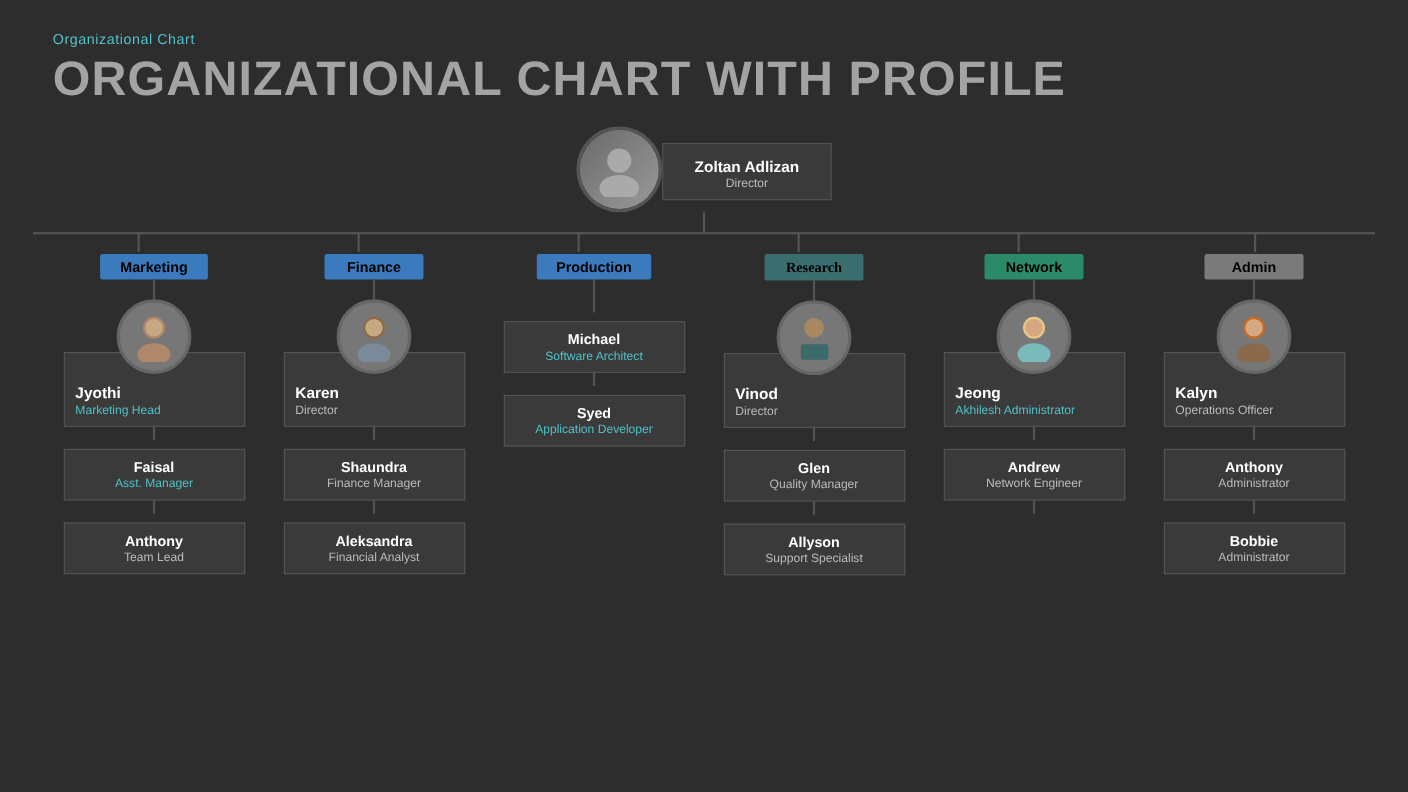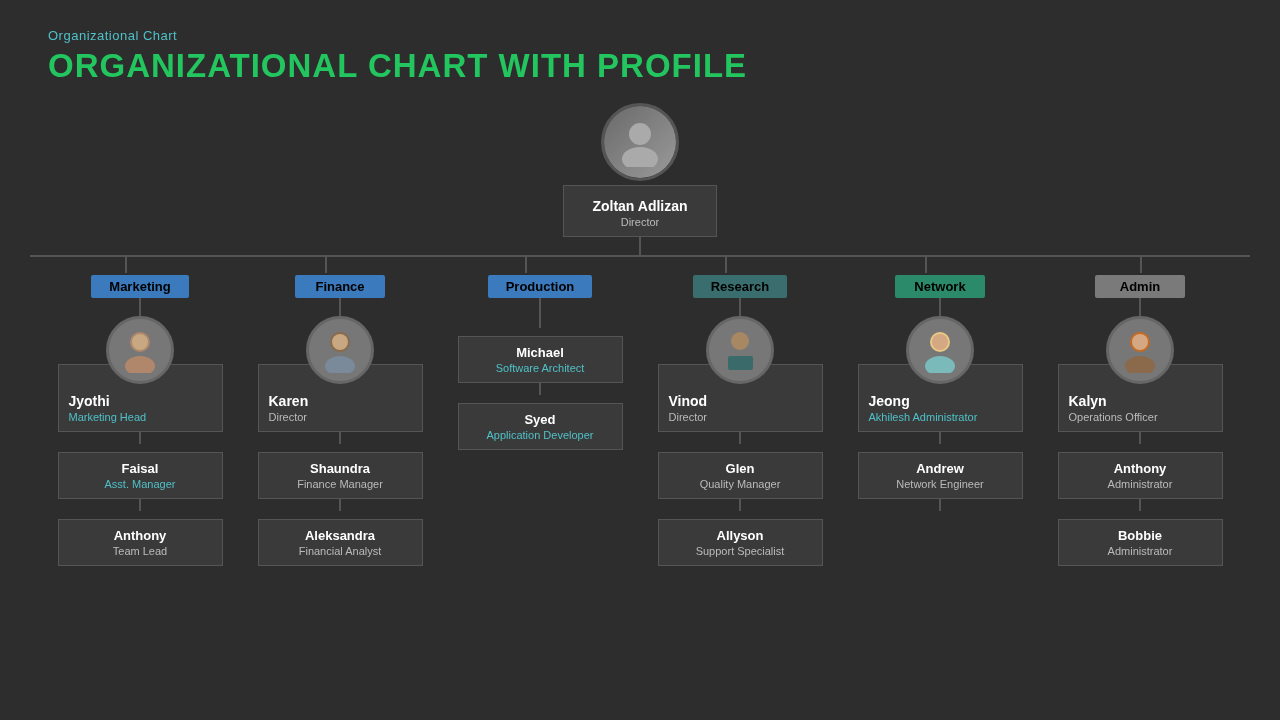--- a/index.html
+++ b/index.html
@@ -20,36 +20,35 @@
     .header {
       padding: 28px 48px 10px;
     }
     .header-subtitle {
       color: #4fc1c8;
       font-size: 13px;
       letter-spacing: 0.5px;
       margin-bottom: 4px;
     }
     .header-title {
-      color: #22c55e;
-      font-size: 33px;
+      color: #a3a3a3;
+      font-size: 44px;
       font-weight: 900;
       letter-spacing: 1px;
       text-transform: uppercase;
     }
     .chart-container {
       display: flex;
       flex-direction: column;
       align-items: center;
       padding-top: 8px;
     }
     
     .top-node {
       display: flex;
-      flex-direction: column;
       align-items: center;
       position: relative;
     }
     .avatar-circle {
       width: 78px;
       height: 78px;
       border-radius: 50%;
       overflow: hidden;
       border: 3px solid #555;
       background: #888;
@@ -116,21 +115,21 @@
       font-weight: 700;
       padding: 4px 18px;
       border-radius: 2px;
       margin-bottom: 0;
       text-align: center;
       min-width: 90px;
     }
     .dept-marketing { background: #3a7abd; }
     .dept-finance { background: #3a7abd; }
     .dept-production { background: #3a7abd; }
-    .dept-research { background: #3a6e6e; }
+    .dept-research { background: #3a6e6e; font-family: Liberation Serif, serif; }
     .dept-network { background: #2a8a6a; }
     .dept-admin { background: #7a7a7a; }
 
     .dept-head-card {
       background: #3a3a3a;
       border: 1px solid #555;
       padding: 42px 10px 8px;
       text-align: left;
       width: 165px;
       position: relative;

